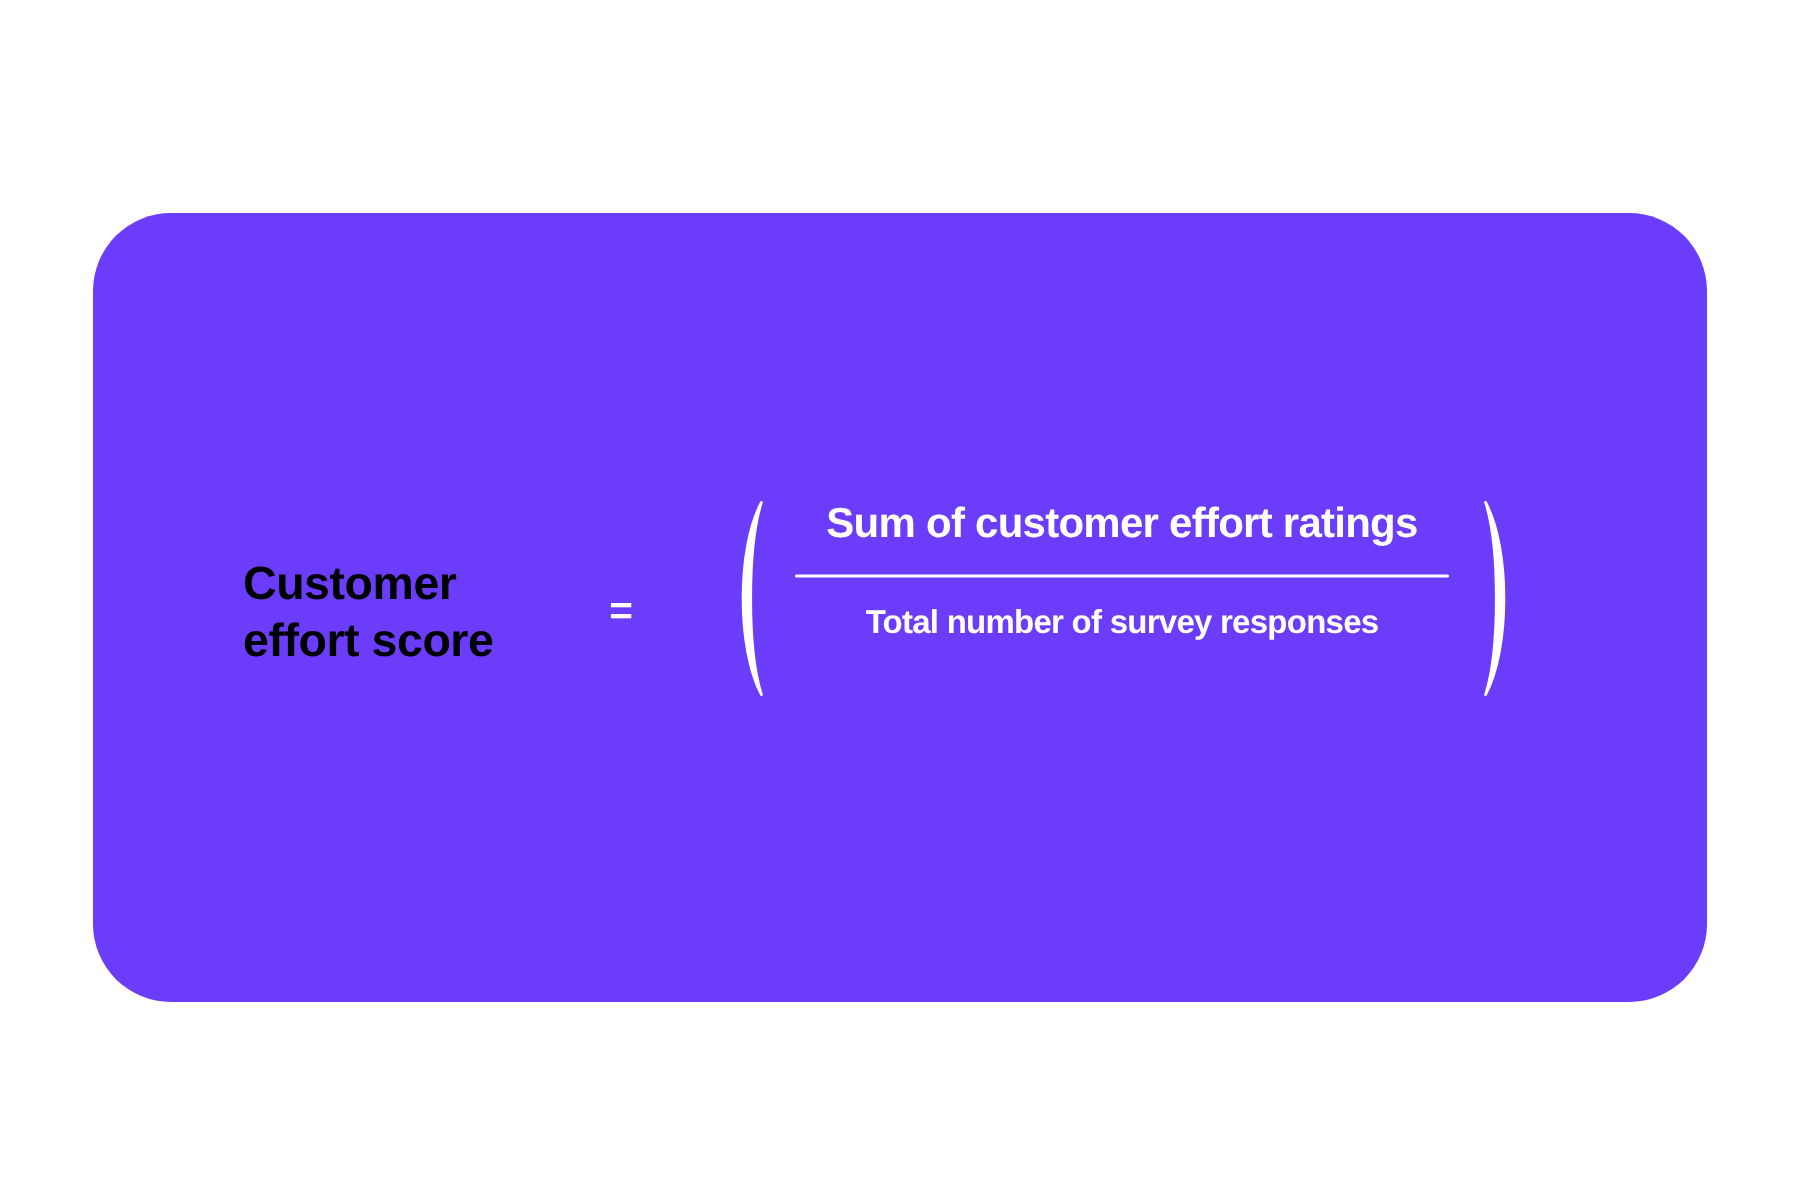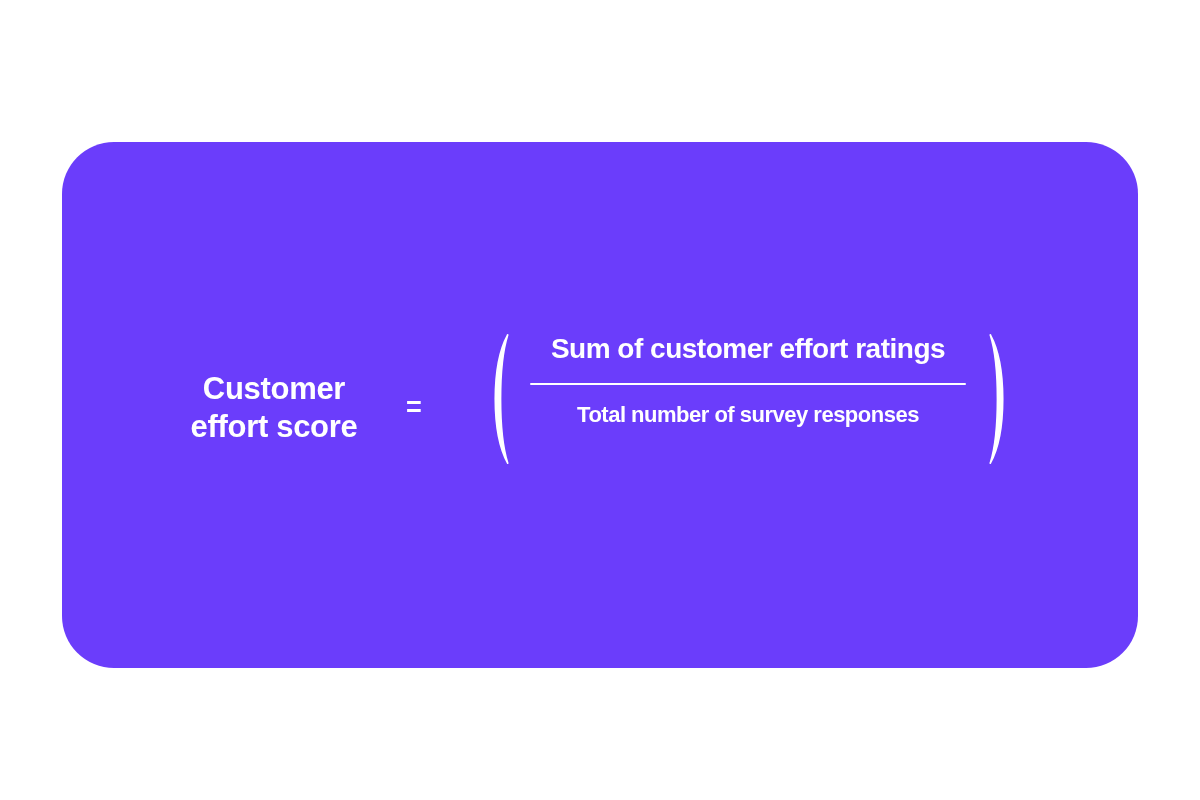--- a/index.html
+++ b/index.html
@@ -24,22 +24,21 @@
     width: 1076px;
     height: 526px;
     background: #6B3DFB;
     border-radius: 52px;
   }
   .metric-label {
     position: absolute;
     left: 100px;
     top: 228px;
     width: 224px;
-    text-align: center;
-    color: #ffffff;
+    color: #000000;
     font-size: 31px;
     line-height: 38px;
     font-weight: 700;
     letter-spacing: -0.3px;
   }
   .equals {
     position: absolute;
     left: 330px;
     top: 247px;
     width: 44px;

